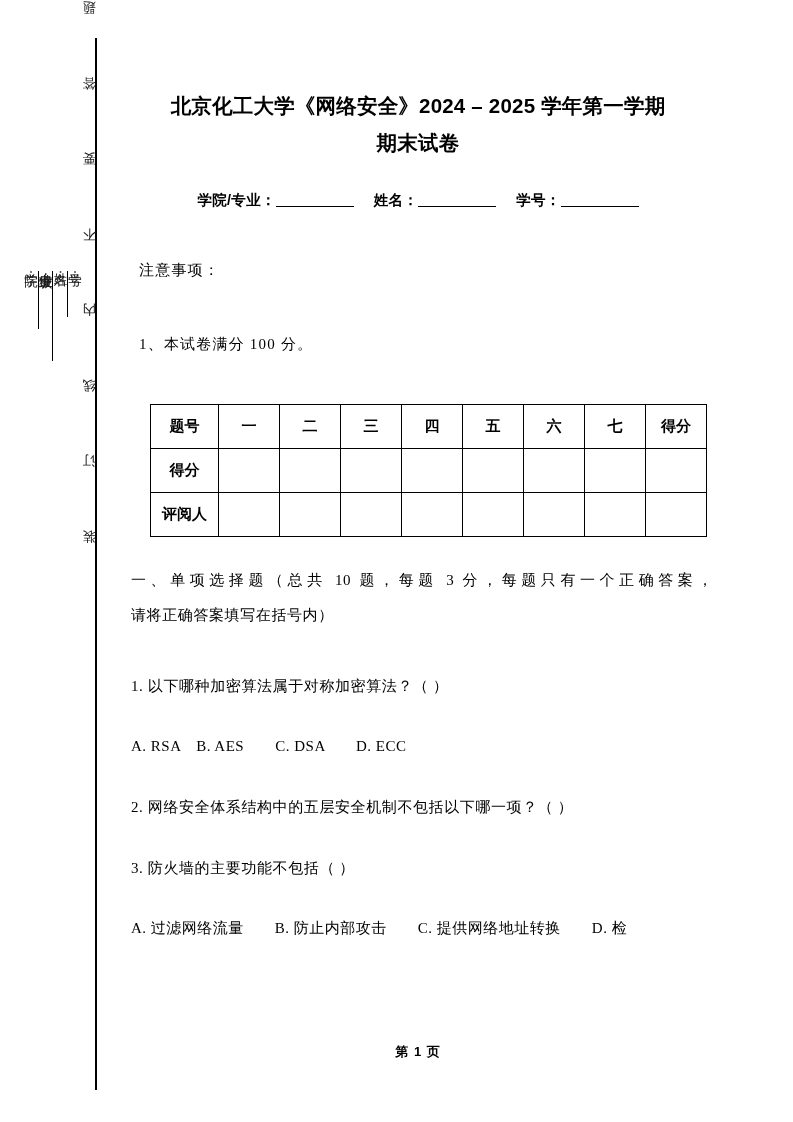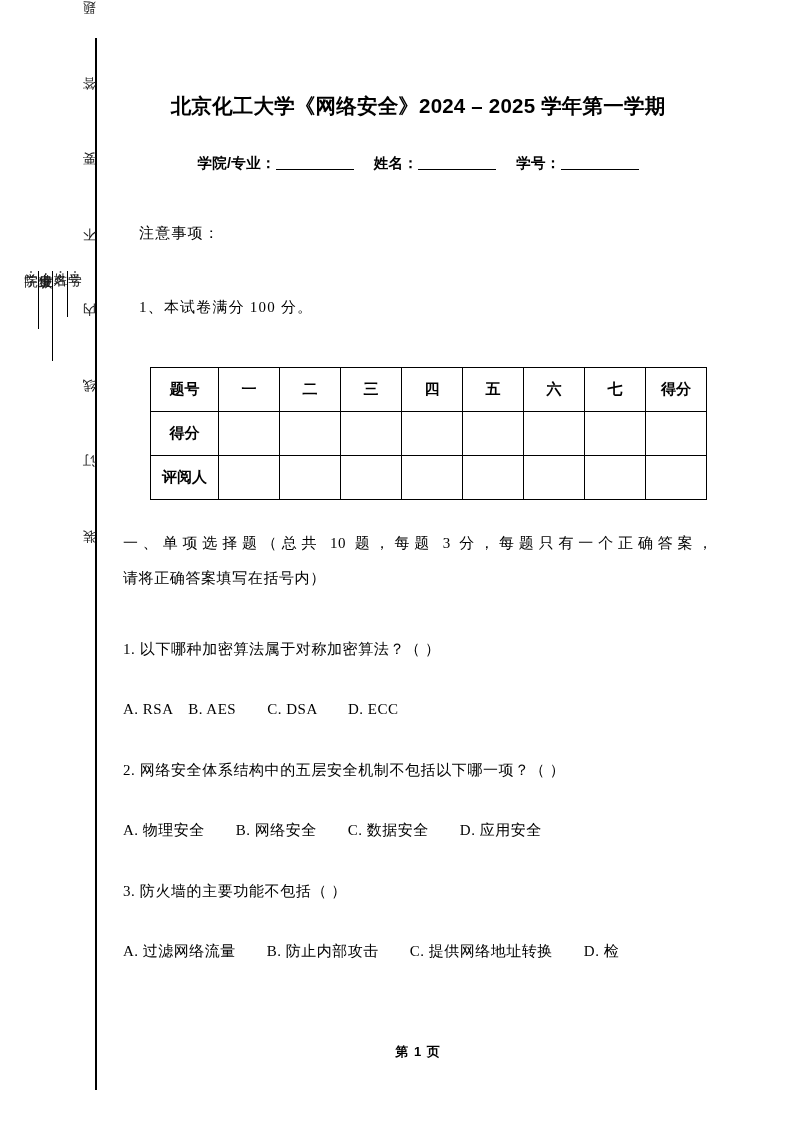--- a/index.html
+++ b/index.html
@@ -142,21 +142,21 @@
     height: 41px;
     text-align: center;
     vertical-align: middle;
     font-family: "Liberation Sans", "DejaVu Sans", sans-serif;
     font-weight: bold;
     font-size: 15px;
   }
   #score-table td.rowhead { width: 65px; }
 
   
-  #questions { padding-top: 26px; }
+  #questions { padding-top: 26px; margin-left: 8px; }
   .q-block { margin: 0; }
   .q-section-heading {
     font-size: 15px;
     line-height: 35px;
     letter-spacing: 0.6px;
     text-align: justify;
     text-align-last: justify;
   }
   .q-section-heading .heading-tail {
     text-align-last: left;
@@ -215,20 +215,21 @@
     <span>线</span>
     <span>订</span>
     <span>装</span>
   </div>
 </div>
 
 <div id="content">
 
   <h1 id="exam-title">
     <span class="title-line1">北京化工大学《网络安全》2024 – 2025 学年第一学期</span>
+    <span class="title-line2">期末试卷</span>
   </h1>
 
   <div id="student-info-line">
     <span>学院/专业：</span><span class="info-blank"></span><span class="info-gap"></span><span>姓名：</span><span class="info-blank"></span><span class="info-gap"></span><span>学号：</span><span class="info-blank"></span>
   </div>
 
   <p class="notice-block" id="notice-heading">注意事项：</p>
   <p class="notice-block" id="notice-item-1">1、本试卷满分 100 分。</p>
 
   <div id="score-table-wrap">
@@ -274,20 +275,19 @@
   <div id="questions">
     <div class="q-block q-section-heading">
       <span>一、单项选择题（总共 10 题，每题 3 分，每题只有一个正确答案，</span>
       <span class="heading-tail">请将正确答案填写在括号内）</span>
     </div>
 
     <p class="q-stem">1. 以下哪种加密算法属于对称加密算法？（   ）</p>
     <p class="q-options">A. RSA　B. AES　　C. DSA　　D. ECC</p>
 
     <p class="q-stem">2. 网络安全体系结构中的五层安全机制不包括以下哪一项？（   ）</p>
-    <p class="q-options">A. 物理安全　　B. 网络安全　　C. 数据安全　　D. 应用安全</p>
 
     <p class="q-stem">3. 防火墙的主要功能不包括（   ）</p>
     <p class="q-options clipped">A. 过滤网络流量　　B. 防止内部攻击　　C. 提供网络地址转换　　D. 检</p>
   </div>
 
   <div id="page-footer">第 1 页</div>
 </div>
 
 </body></html>

